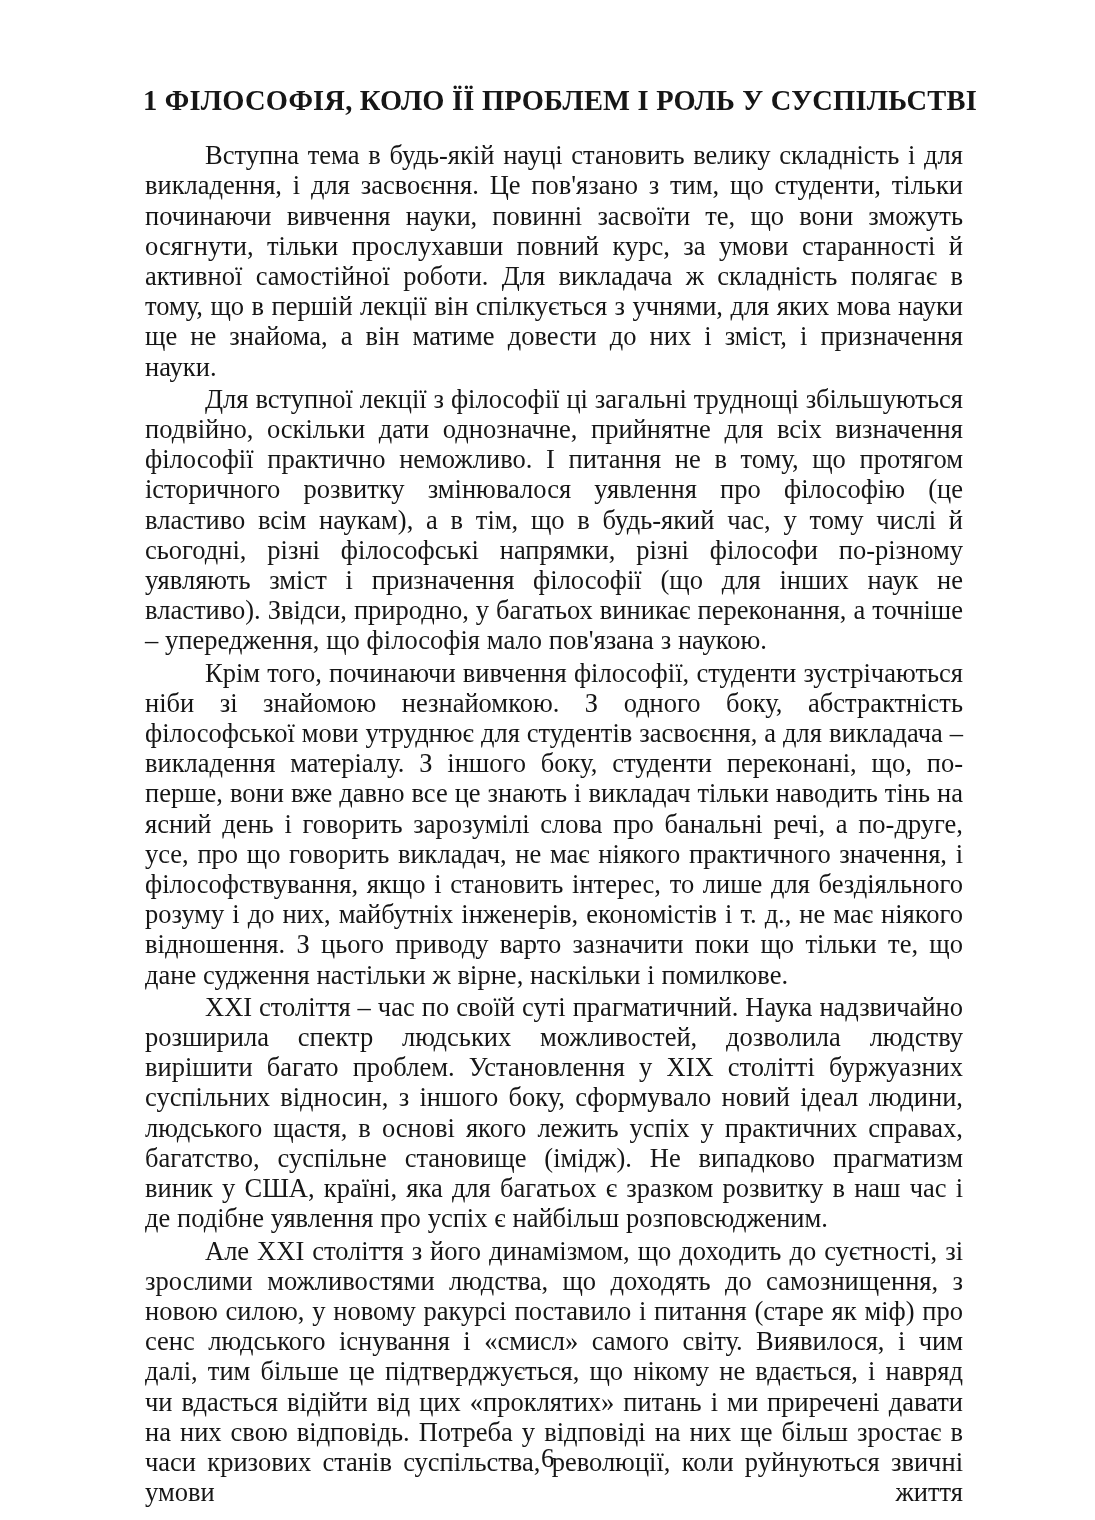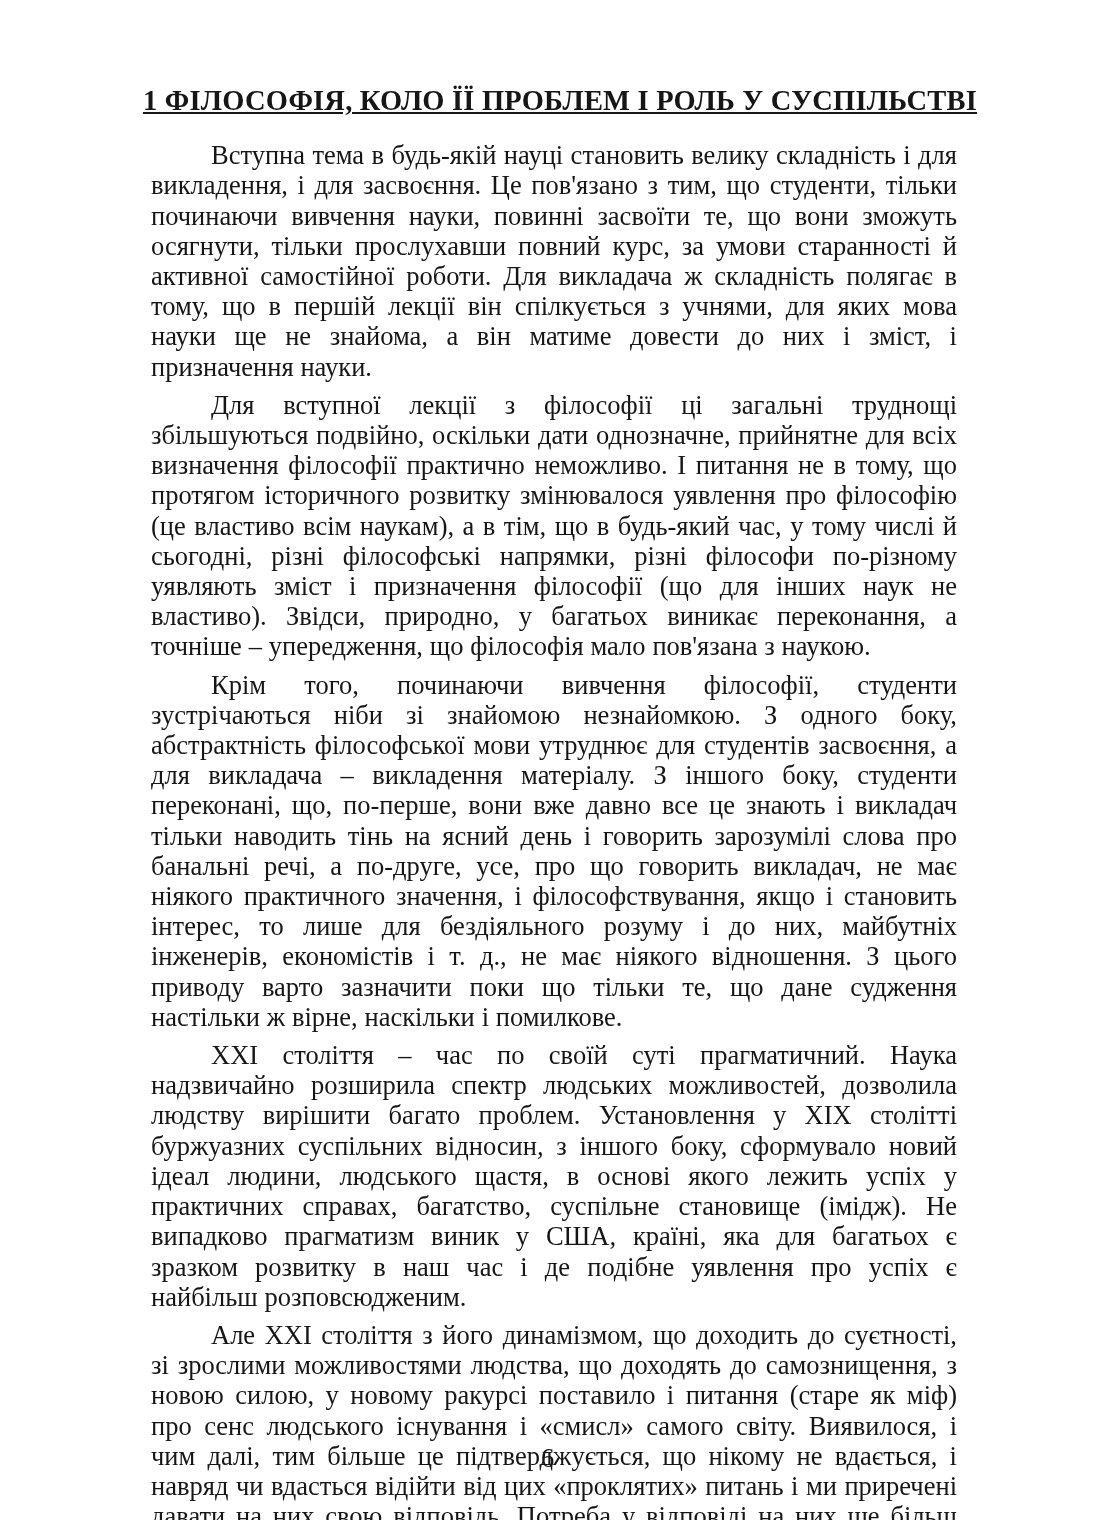--- a/index.html
+++ b/index.html
@@ -34,25 +34,24 @@
   }
 
   .chapter-title {
     font-size: 28.5px;
     font-weight: bold;
     text-align: center;
     letter-spacing: 0.2px;
     line-height: 1.2;
     margin: 0 0 22px 0;
     white-space: nowrap;
-    text-decoration: underline;
   }
 
   .body-text p {
-    margin: 8px;
+    margin: 2px;
     font-size: 26.5px;
     line-height: 30.2px;
     text-align: justify;
     text-justify: inter-word;
     text-indent: 60px;
     hyphens: none;
     word-spacing: 0.2px;
   }
 
   .body-text p.last-para {

